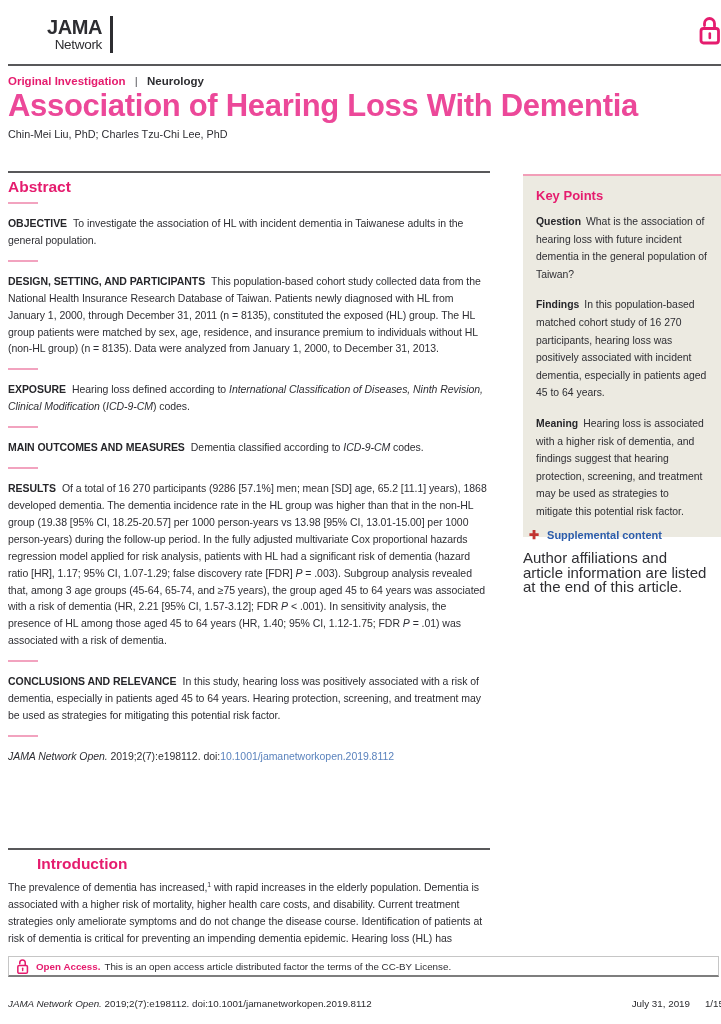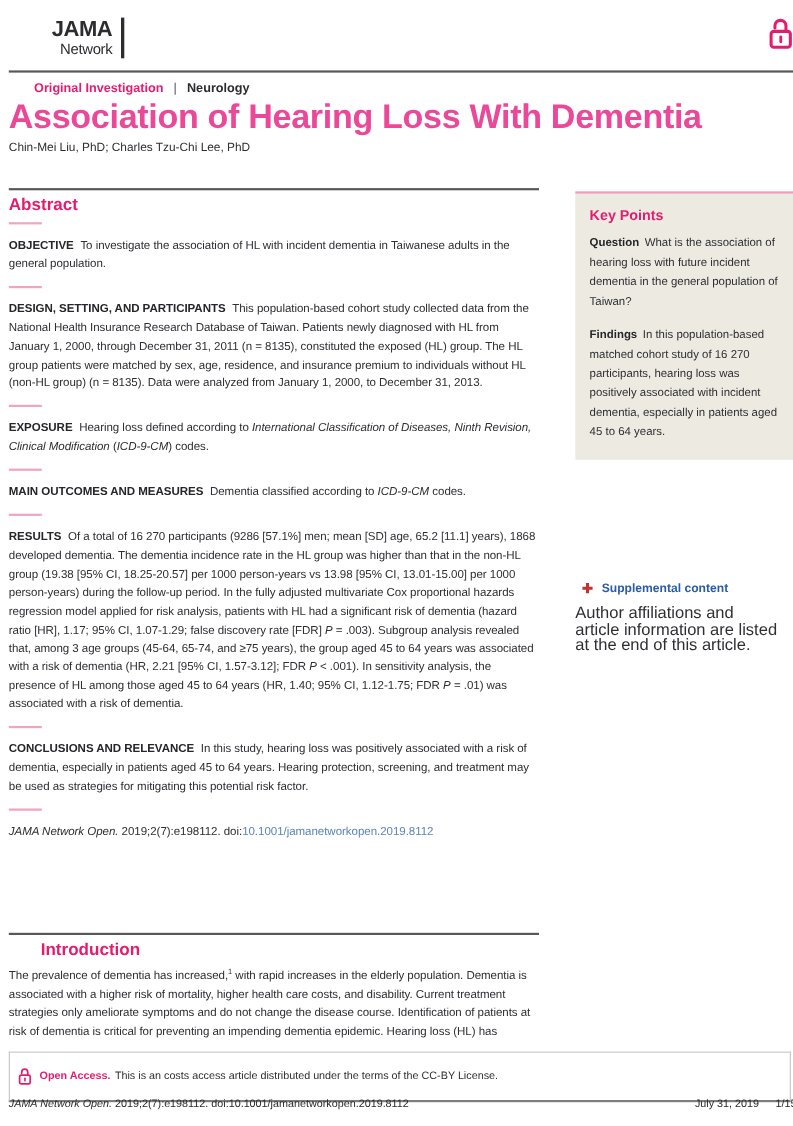--- a/index.html
+++ b/index.html
@@ -11,21 +11,21 @@
   .logo-stack{display:flex;flex-direction:column;align-items:flex-end;line-height:1;color:#2d2d31;}
   .logo-jama{font-size:20px;font-weight:700;letter-spacing:-0.4px;}
   .logo-network{font-size:13.5px;font-weight:400;letter-spacing:-0.3px;margin-top:1px;}
   .logo-bar{width:2.5px;height:37px;background:#2d2d31;margin:0 7px 0 8px;}
   .logo-open{font-size:38px;font-weight:800;letter-spacing:-1.5px;line-height:1;}
   .logo-tm{font-size:8px;font-weight:700;vertical-align:baseline;letter-spacing:0;}
   .lock-top{position:absolute;right:0px;top:15px;}
   .header-rule{position:absolute;left:8px;right:0;top:64px;height:1.5px;background:#58585a;}
 
   
-  .eyebrow{position:absolute;left:8px;top:75px;font-size:11.5px;font-weight:700;margin-left:23px;}
+  .eyebrow{position:absolute;left:8px;top:75px;font-size:11.5px;font-weight:700;}
   .eyebrow .cat{color:#e51c6e;}
   .eyebrow .sep{color:#55555a;font-weight:400;padding:0 6px;}
   .eyebrow .topic{color:#2d2d31;}
   .article-title{position:absolute;left:8px;top:88px;margin:0;font-size:31px;font-weight:700;
                  letter-spacing:-0.3px;color:#ec4899;}
   .authors{position:absolute;left:8px;top:128px;font-size:10.8px;color:#2e2e33;}
 
   
   .main-rule{position:absolute;left:8px;width:482px;height:2px;background:#58585a;}
   .abstract-rule{top:171px;}
@@ -55,21 +55,21 @@
   .kp-item:last-child{margin-bottom:0;}
   .kp-label{font-weight:700;margin-right:5px;color:#26262a;}
 
   .supp-row{position:absolute;left:529px;top:529px;display:flex;align-items:center;cursor:pointer;}
   .plus{color:#c13431;font-size:12px;font-weight:700;margin-right:8px;line-height:1;}
   .supp-label{color:#2b5cab;font-size:11px;font-weight:700;}
   .affil{position:absolute;left:523px;top:551px;width:188px;margin:0;font-size:15px;
          line-height:14.5px;color:#2f2f33;}
 
   
-  .oa-box{position:absolute;left:8px;top:956px;width:711px;height:46px;box-sizing:border-box;
+  .oa-box{position:absolute;left:8px;top:956px;width:711px;height:21px;box-sizing:border-box;
           border:1px solid #c6c6c6;border-bottom:2px solid #7e7e7e;display:flex;
           align-items:center;padding-left:3px;}
   .oa-label{color:#e51c6e;font-weight:700;font-size:9.8px;margin:0 4px 0 7px;}
   .oa-text{font-size:9.8px;color:#2e2e33;}
   .footer-row{position:absolute;left:8px;right:0;top:998px;height:16px;font-size:9.8px;color:#2a2a2e;}
   .f-cite{position:absolute;left:0;top:0;}
   .f-date{position:absolute;right:31px;top:0;}
   .f-page{position:absolute;right:-3px;top:0;}
 </style>
 </head>
@@ -128,37 +128,38 @@
 
   <div class="main-rule intro-rule"></div>
   <h2 class="sec-heading intro-heading">Introduction</h2>
   <p class="intro-body" id="intro-para"><span>The prevalence of dementia has increased,</span><sup>1</sup><span> with rapid increases in the elderly population. Dementia is associated with a higher risk of mortality, higher health care costs, and disability. Current treatment strategies only ameliorate symptoms and do not change the disease course. Identification of patients at risk of dementia is critical for preventing an impending dementia epidemic. Hearing loss (HL) has</span></p>
 
   <aside class="key-points">
     <h3 class="kp-heading">Key Points</h3>
     <div id="kp-items">
         <div class="kp-item"><span class="kp-label">Question</span><span>What is the association of hearing loss with future incident dementia in the general population of Taiwan?</span></div>
         <div class="kp-item"><span class="kp-label">Findings</span><span>In this population-based matched cohort study of 16 270 participants, hearing loss was positively associated with incident dementia, especially in patients aged 45 to 64 years.</span></div>
+        <div class="kp-item"><span class="kp-label">Meaning</span><span>Hearing loss is associated with a higher risk of dementia, and findings suggest that hearing protection, screening, and treatment may be used as strategies to mitigate this potential risk factor.</span></div>
       </div>
   </aside>
 
   <div class="supp-row">
     <span class="plus">✚</span>
     <span class="supp-label">Supplemental content</span>
   </div>
   <p class="affil">Author affiliations and article information are listed at the end of this article.</p>
 
   <div class="oa-box">
     <svg width="13" height="17" viewBox="0 0 23 31" style="margin-left:4px;">
       <rect x="3" y="13.5" width="17.5" height="14.5" rx="2.5" fill="none" stroke="#e51c6e" stroke-width="2.8"></rect>
       <path d="M16.5 13 V 8.5 A 5 5 0 0 0 6.5 8.5 V 10.5" fill="none" stroke="#e51c6e" stroke-width="2.8" stroke-linecap="round"></path>
       <line x1="11.8" y1="18.5" x2="11.8" y2="23" stroke="#e51c6e" stroke-width="2.6" stroke-linecap="round"></line>
     </svg>
     <span class="oa-label">Open Access.</span>
-    <span class="oa-text">This is an costs access article distributed under the terms of the CC-BY License.</span>
+    <span class="oa-text">This is an open access article distributed factor the terms of the CC-BY License.</span>
   </div>
 
   <div class="footer-row">
     <span class="f-cite">
       <span class="it">JAMA Network Open.</span><span> 2019;2(7):e198112. doi:10.1001/jamanetworkopen.2019.8112</span>
     </span>
     <span class="f-date">July 31, 2019</span>
     <span class="f-page">1/15</span>
   </div>
 

